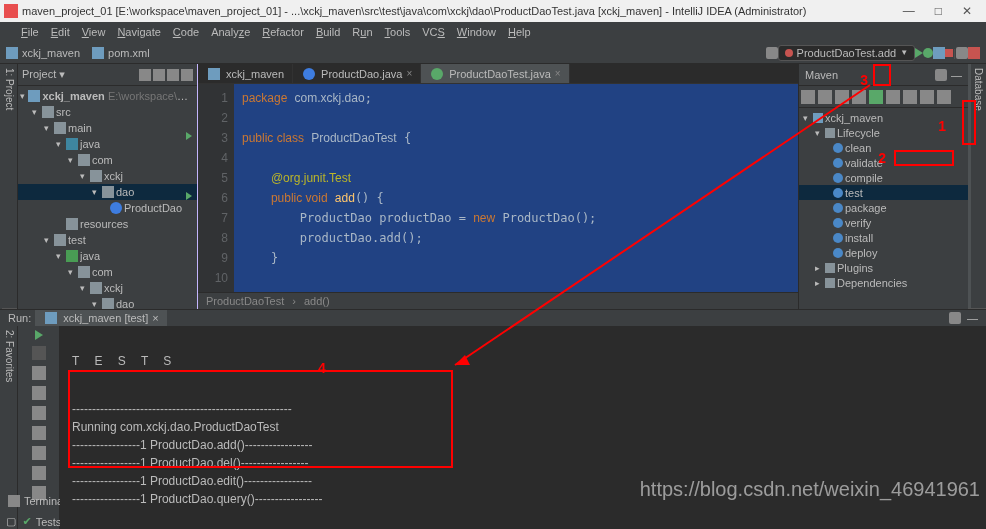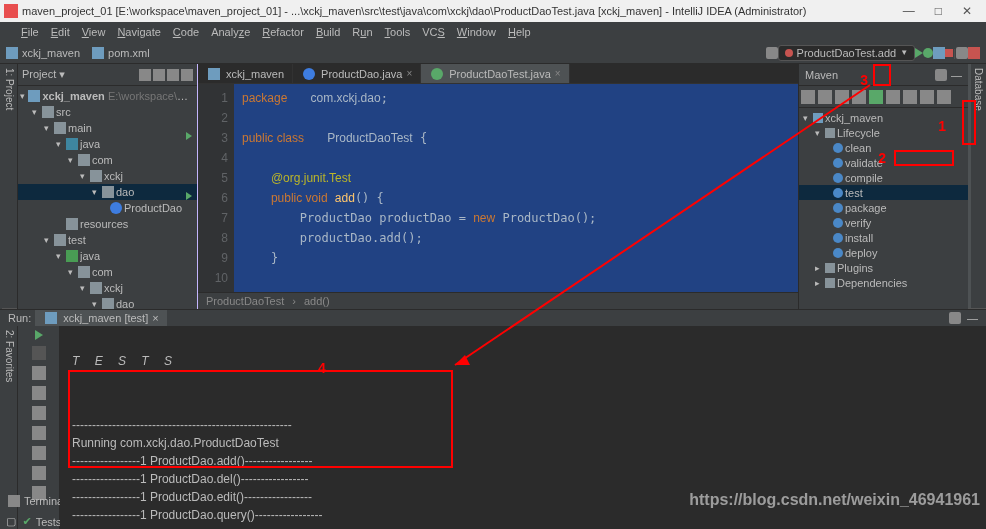--- a/index.html
+++ b/index.html
@@ -44,21 +44,21 @@
   .ed-tabs { height: 24px; display: flex; border-bottom: 1px solid #323232; }
   .ed-tab { display: flex; align-items: center; padding: 0 8px; gap: 4px; border-right: 1px solid #323232; font-size: 11px; color: #bbb; }
   .ed-tab.active { background: #4e5254; }
   .ed-tab .close { color: #888; font-size: 10px; }
   .ed-body { flex: 1; display: flex; background: #214283; position: relative; }
   .ed-gutter { width: 36px; background: #313335; color: #606366; font-family: Consolas, monospace; font-size: 12px; text-align: right; padding: 4px 6px 4px 0; line-height: 20px; }
   .ed-gutter div { position: relative; }
   .ed-ico-run { position: absolute; left: -12px; top: 4px; width: 0; height: 0; border-left: 6px solid #59a869; border-top: 4px solid transparent; border-bottom: 4px solid transparent; }
   .ed-code { flex: 1; font-family: Consolas, monospace; font-size: 12px; padding: 4px 8px; line-height: 20px; white-space: pre; color: #a9b7c6; }
   .kw { color: #cc7832; }
-  .cls { color: #a9b7c6; margin-left: 16px; }
+  .cls { color: #a9b7c6; }
   .ann { color: #bbb529; }
   .mtd { color: #ffc66d; }
   .ed-breadcrumb { height: 20px; background: #3c3f41; border-top: 1px solid #2b2b2b; display: flex; align-items: center; padding: 0 8px; color: #888; font-size: 11px; gap: 8px; }
   .maven-panel { width: 170px; background: #3c3f41; border-left: 1px solid #2b2b2b; position: relative; }
   .mv-header { height: 22px; display: flex; align-items: center; padding: 0 6px; font-size: 11px; color: #bbb; border-bottom: 1px solid #2b2b2b; }
   .mv-toolbar { height: 22px; display: flex; align-items: center; padding: 0 2px; gap: 3px; border-bottom: 1px solid #2b2b2b; }
   .mv-toolbar .ico { width: 14px; height: 14px; background: #888; }
   .mv-toolbar .mv-play { background: #59a869; }
   .mv-tree { font-size: 11px; padding: 2px 0; }
   .mv-row { display: flex; align-items: center; height: 15px; padding-left: 4px; }
@@ -69,30 +69,30 @@
   .right-gutters div { padding: 4px 2px; border-bottom: 1px solid #555; cursor: pointer; }
   .run-panel { height: 180px; border-top: 1px solid #2b2b2b; display: flex; flex-direction: column; }
   .rp-header { height: 22px; display: flex; align-items: center; padding: 0 8px; font-size: 11px; color: #bbb; }
   .rp-header .rp-tab { background: #4e5254; padding: 2px 8px; margin-left: 4px; display: flex; align-items: center; gap: 4px; }
   .rp-body { flex: 1; display: flex; }
   .rp-gutter { width: 42px; background: #3c3f41; border-right: 1px solid #2b2b2b; display: flex; flex-direction: column; align-items: center; padding: 4px 0; gap: 6px; }
   .rp-gutter .ico { width: 14px; height: 14px; background: #888; }
   .rp-left-g2 { width: 18px; background: #3c3f41; border-right: 1px solid #2b2b2b; writing-mode: vertical-rl; font-size: 10px; color: #bbb; display: flex; flex-direction: column; }
   .rp-left-g2 div { padding: 4px 2px; border-bottom: 1px solid #555; }
   .rp-console { flex: 1; background: #2b2b2b; font-family: Consolas, monospace; font-size: 12px; color: #bbb; padding: 8px 12px; line-height: 18px; white-space: pre; overflow: hidden; position: relative; }
-  .rp-console .tests { letter-spacing: 6px; color: #bbb; margin-bottom: 28px; font-style: italic; }
+  .rp-console .tests { letter-spacing: 6px; color: #bbb; margin-bottom: 12px; }
   .statusbar { height: 22px; background: #3c3f41; border-top: 1px solid #2b2b2b; display: flex; align-items: center; font-size: 11px; }
   .sb-btn { padding: 2px 8px; display: flex; align-items: center; gap: 4px; color: #bbb; border-right: 1px solid #2b2b2b; }
   .sb-spacer { flex: 1; }
   .footer2 { height: 20px; display: flex; align-items: center; padding: 0 6px; font-size: 11px; color: #bbb; background: #3c3f41; border-top: 1px solid #2b2b2b; }
   .footer2 .check { color: #59a869; margin-right: 4px; }
   .red-box { position: absolute; border: 2px solid red; pointer-events: none; }
   .red-label { position: absolute; color: red; font-size: 14px; font-weight: bold; pointer-events: none; }
   svg.arrow { position: absolute; pointer-events: none; }
-  .watermark { position: absolute; right: 6px; bottom: 20px; color: #ccc; font-size: 16px; opacity: 0.7; pointer-events: none; font-weight: bold; }
+  .watermark { position: absolute; right: 6px; bottom: 28px; color: #ccc; font-size: 20px; opacity: 0.7; pointer-events: none; }
 </style>
 </head>
 <body>
 
 <div class="titlebar">
   <div class="t-icon"></div>
   <span>maven_project_01 [E:\workspace\maven_project_01] - ...\xckj_maven\src\test\java\com\xckj\dao\ProductDaoTest.java [xckj_maven] - IntelliJ IDEA (Administrator)</span>
   <div class="t-spacer"></div>
   <span class="win-btn">—</span>
   <span class="win-btn">□</span>

